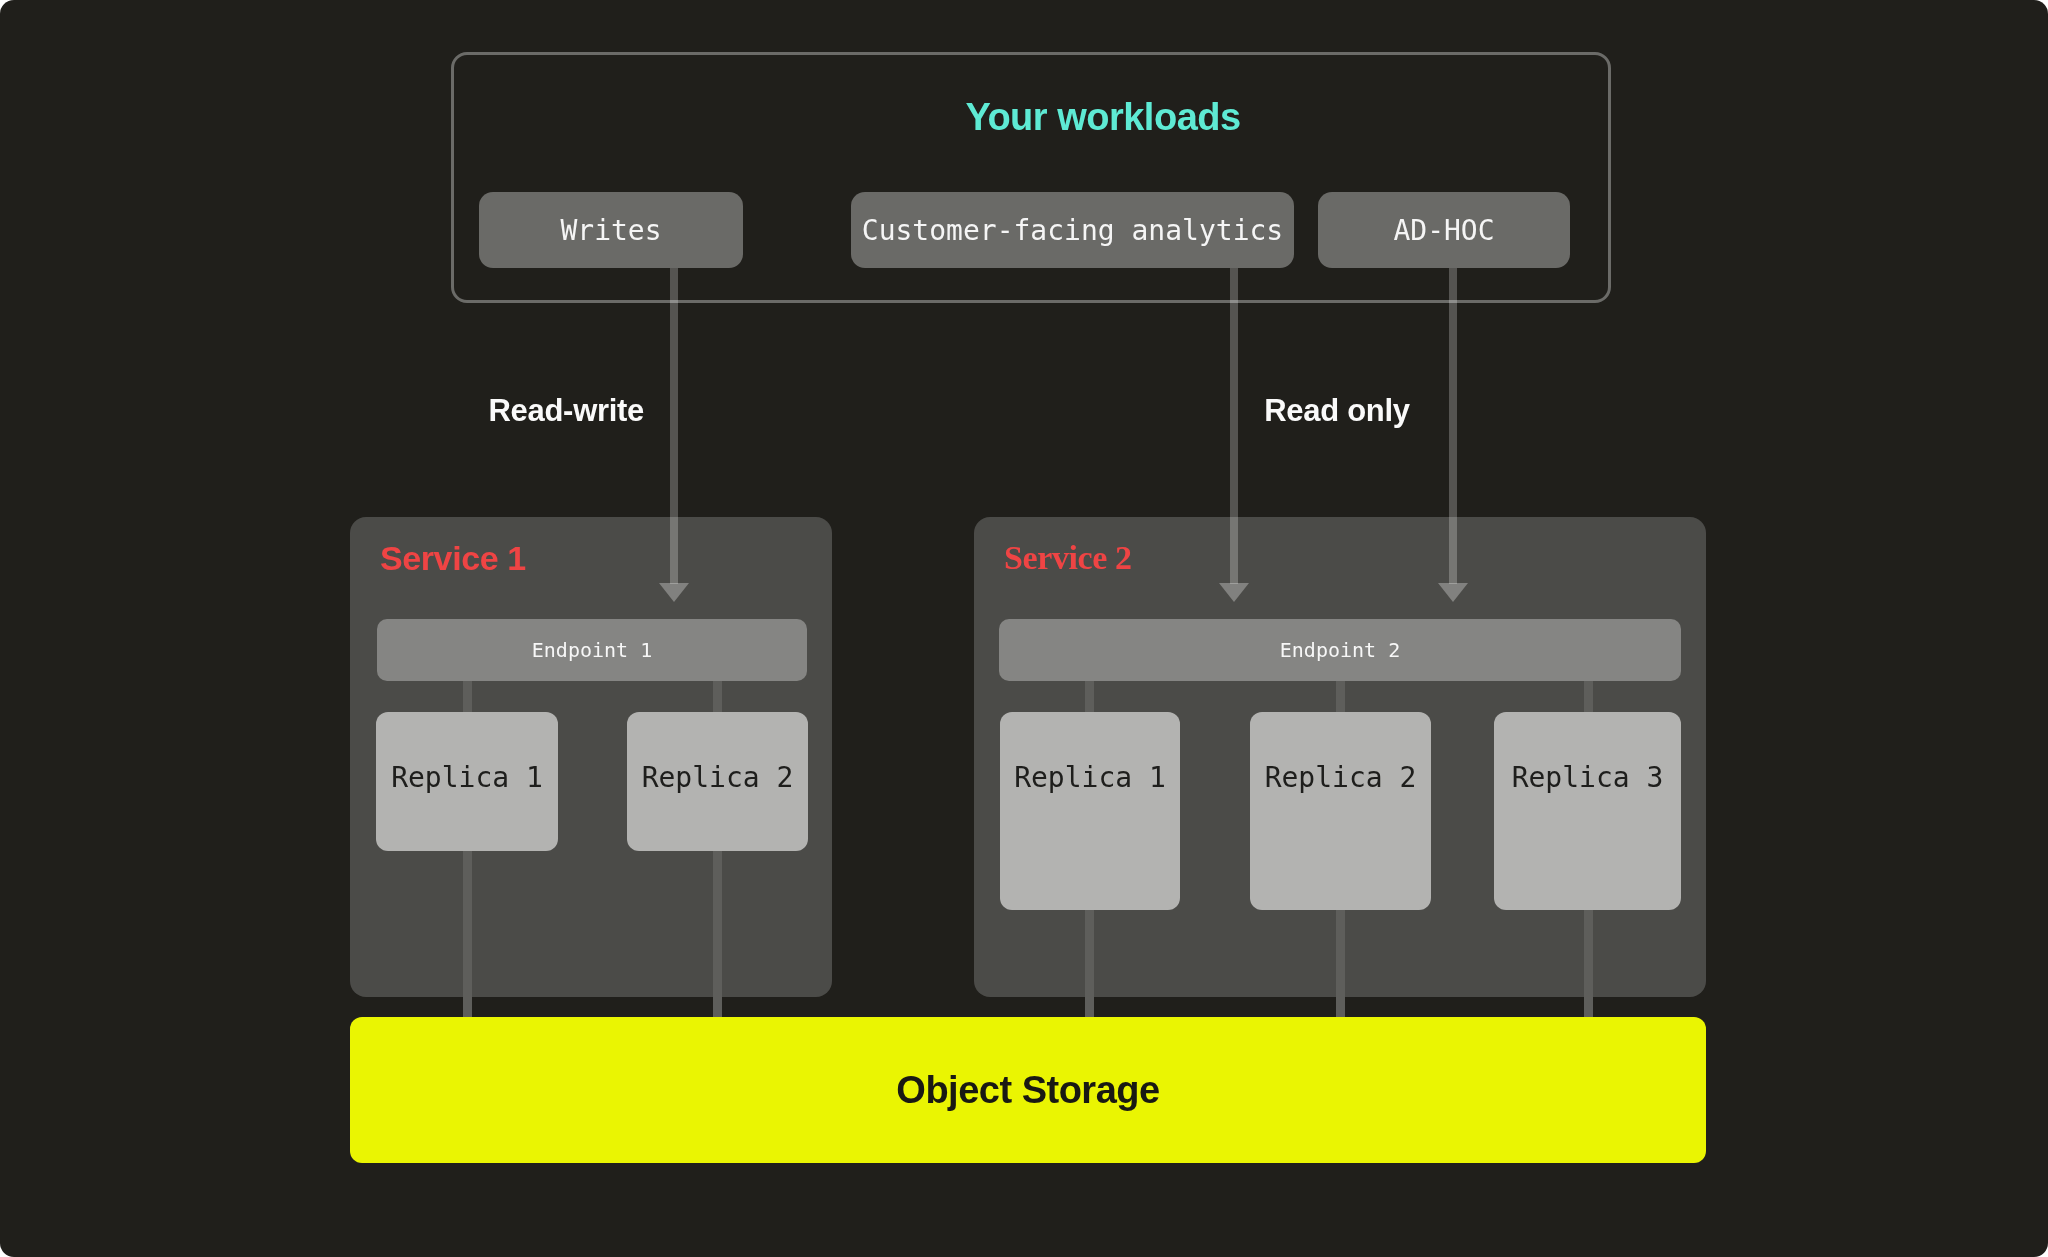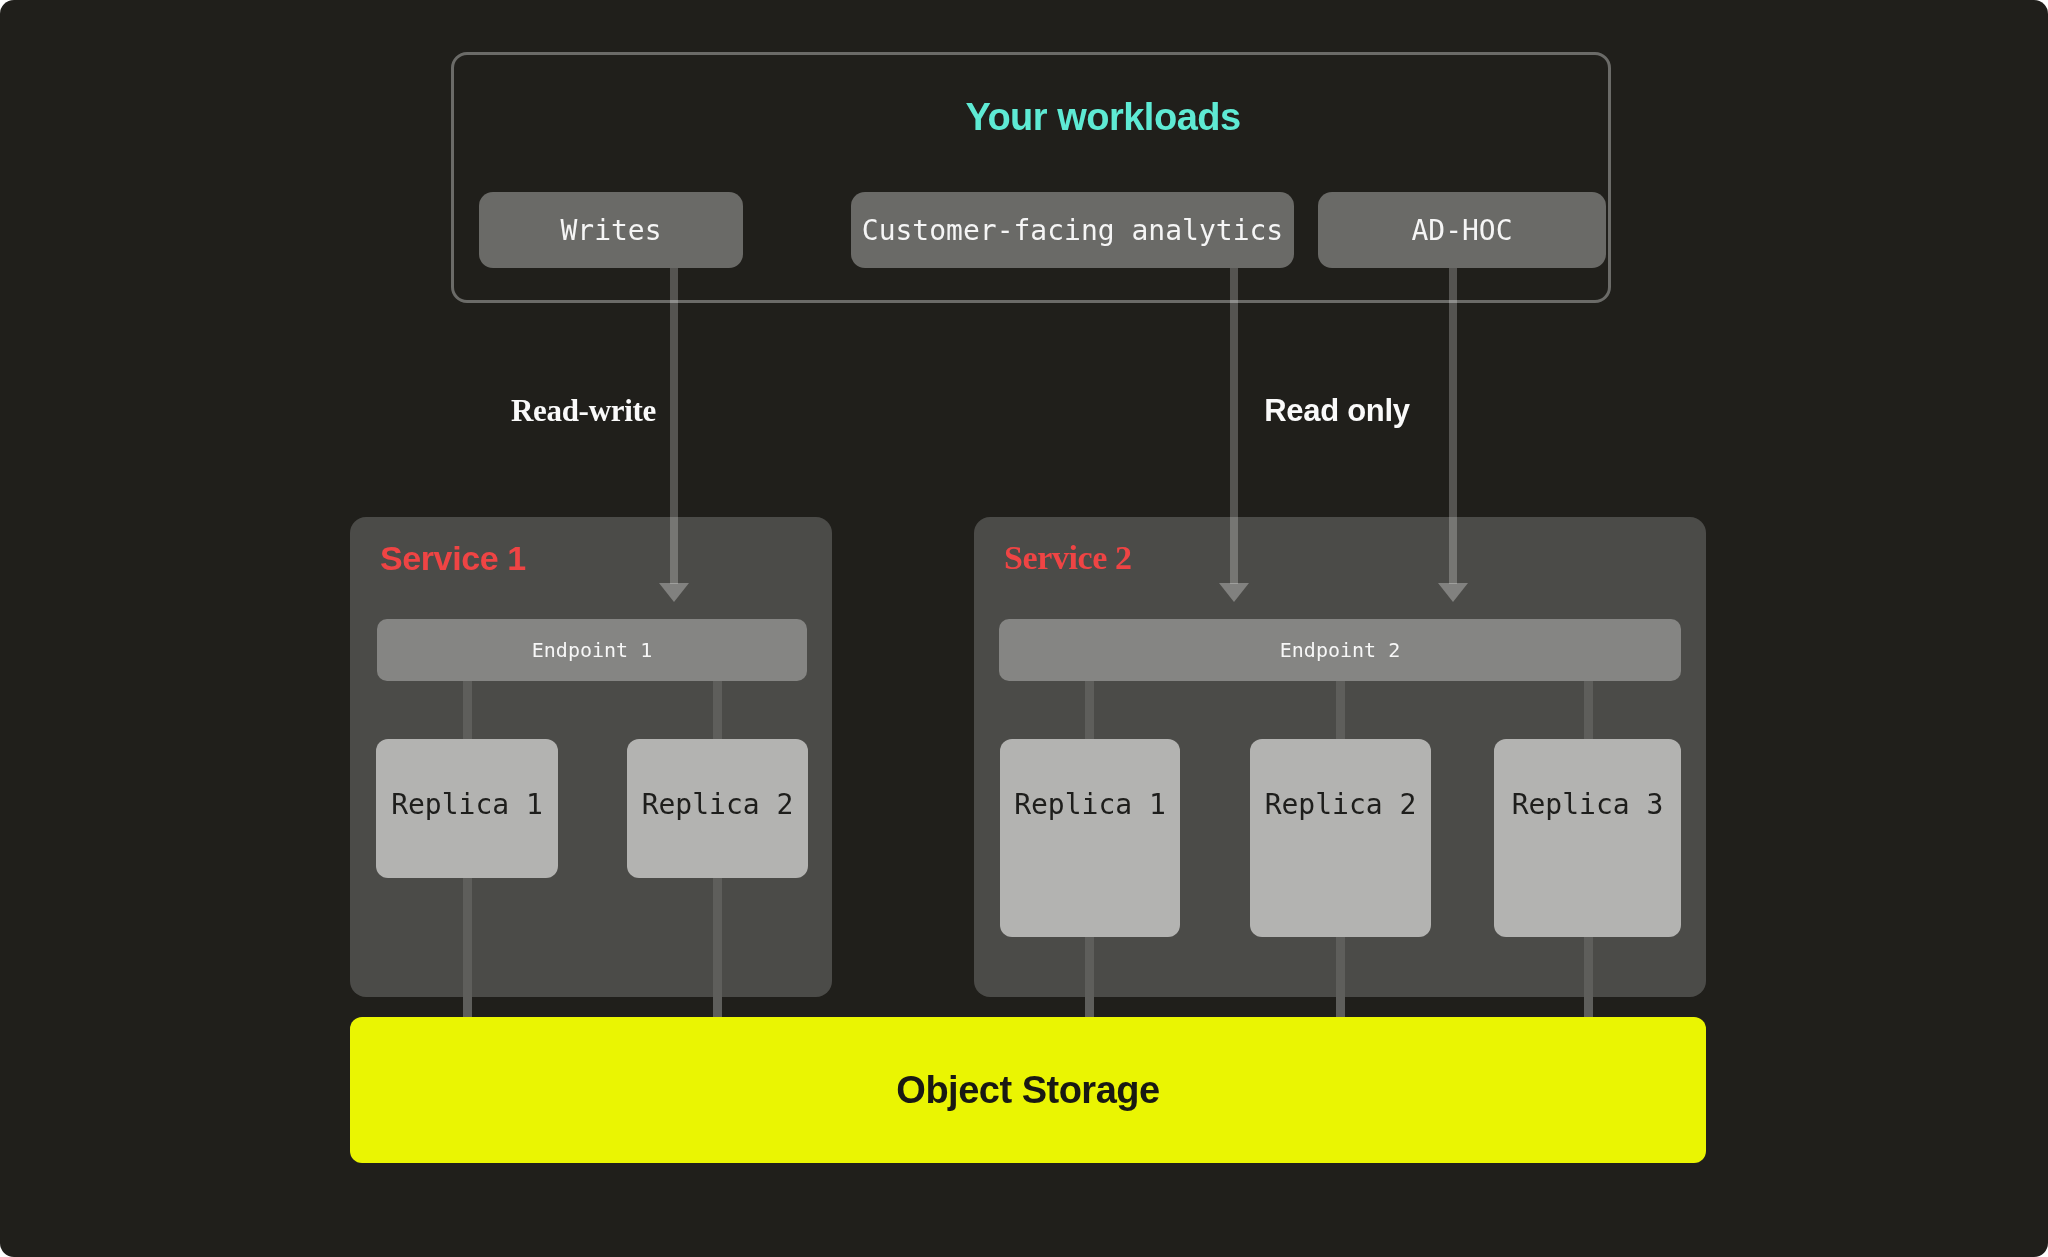--- a/index.html
+++ b/index.html
@@ -26,21 +26,21 @@
     letter-spacing:-0.5px;z-index:1;
   }
   .pill{
     height:76px;border-radius:14px;background:#6a6a67;
     display:flex;align-items:center;justify-content:center;
     font-family:"DejaVu Sans Mono","Liberation Mono",monospace;
     font-size:28px;color:#f5f5f5;z-index:2;
   }
   .pill-writes{left:479px;top:192px;width:264px;}
   .pill-cfa{left:851px;top:192px;width:443px;}
-  .pill-adhoc{left:1318px;top:192px;width:288px;}
+  .pill-adhoc{left:1318px;top:192px;width:252px;}
 
   
   .arrow-stem{
     width:8px;top:268px;height:316px;
     background:rgba(255,255,255,0.24);z-index:3;
   }
   .arrow-head{
     width:0;height:0;top:583px;
     border-left:15px solid transparent;
     border-right:15px solid transparent;
@@ -49,21 +49,21 @@
   }
   .stem-1{left:670px;} .head-1{left:659px;}
   .stem-2{left:1230px;} .head-2{left:1219px;}
   .stem-3{left:1449px;} .head-3{left:1438px;}
 
   .flow-label{
     top:392px;height:38px;line-height:38px;
     font-size:31px;font-weight:700;color:#fafafa;
     letter-spacing:-0.3px;z-index:3;
   }
-  .flow-left{left:400px;width:256px;text-align:right;font-family:Liberation Serif, serif;}
+  .flow-left{left:388px;width:256px;text-align:right;}
   .flow-right{left:1237px;width:200px;text-align:center;}
 
   
   .service-box{
     top:517px;height:480px;background:#4b4b48;
     border-radius:16px;z-index:0;
   }
   .service-1{left:350px;width:482px;}
   .service-2{left:974px;width:732px;}
   .service-title{
@@ -86,21 +86,21 @@
     top:619px;height:62px;border-radius:10px;background:#858583;
     display:flex;align-items:center;justify-content:center;
     font-family:"DejaVu Sans Mono","Liberation Mono",monospace;
     font-size:20px;color:#f7f7f7;z-index:2;
   }
   .endpoint-1{left:377px;width:430px;}
   .endpoint-2{left:999px;width:682px;}
 
   
   .replica{
-    top:739px;border-radius:12px;background:#b3b3b1;
+    top:712px;border-radius:12px;background:#b3b3b1;
     display:flex;align-items:flex-start;justify-content:center;
     padding-top:49px;box-sizing:border-box;
     font-family:"DejaVu Sans Mono","Liberation Mono",monospace;
     font-size:28px;line-height:34px;color:#1e1e1c;z-index:2;
   }
   .r-s1{height:139px;}
   .r-s2{height:198px;}
   .s1r1{left:376px;width:182px;}
   .s1r2{left:627px;width:181px;}
   .s2r1{left:1000px;width:180px;}

